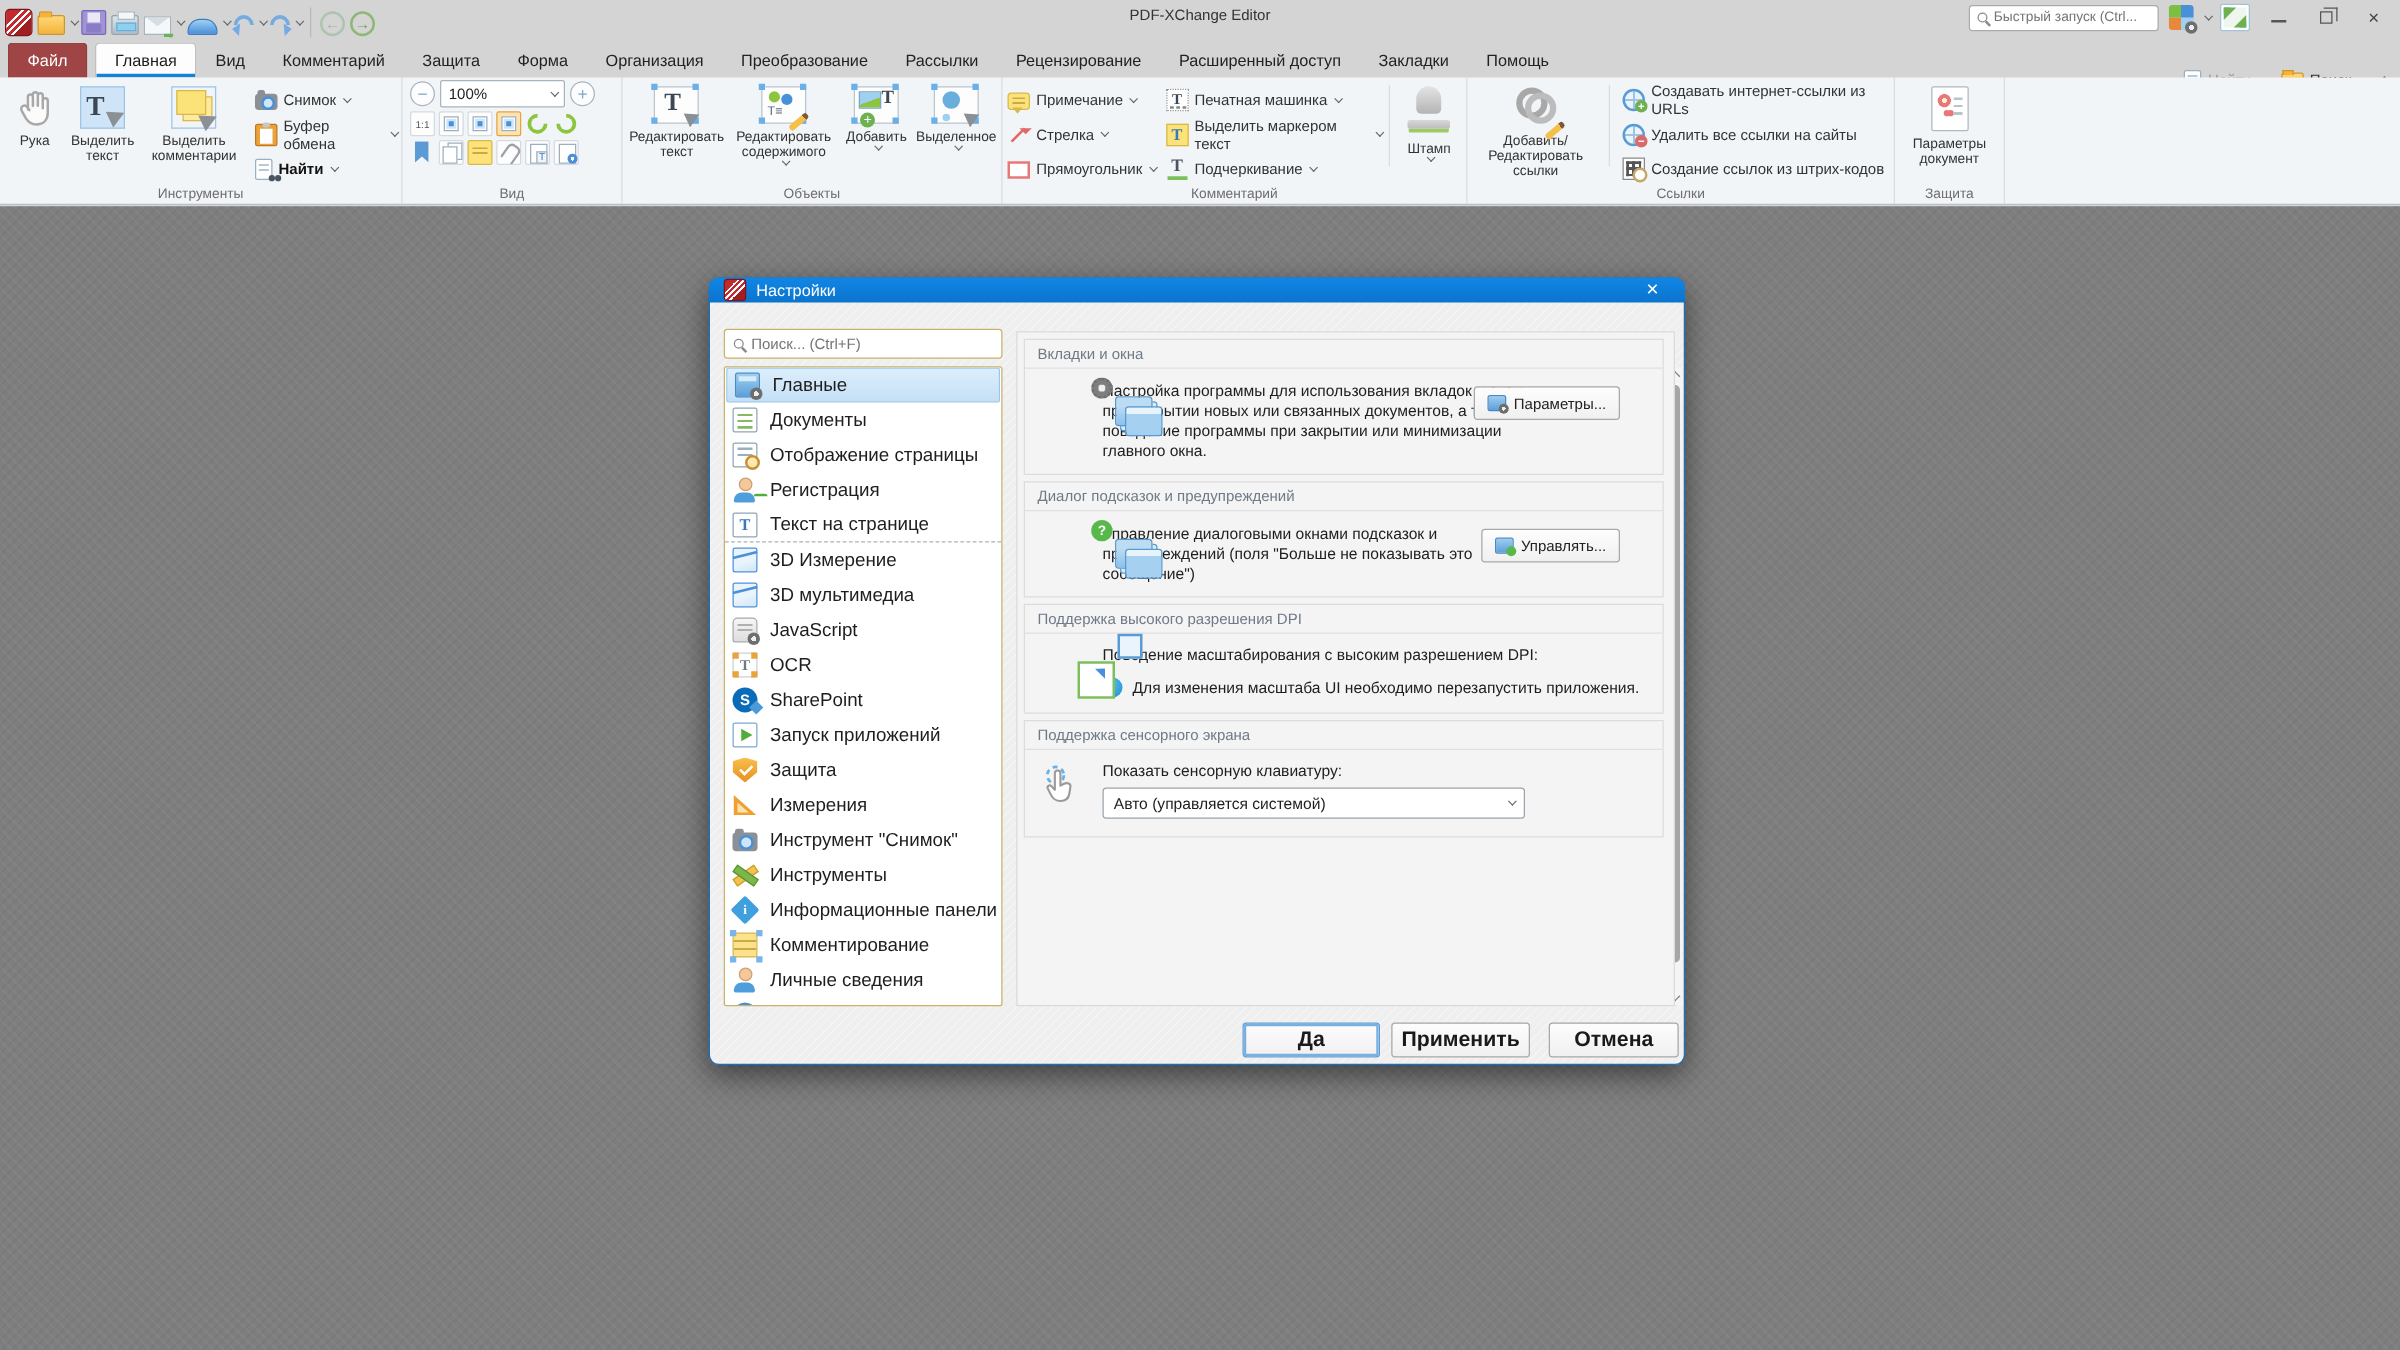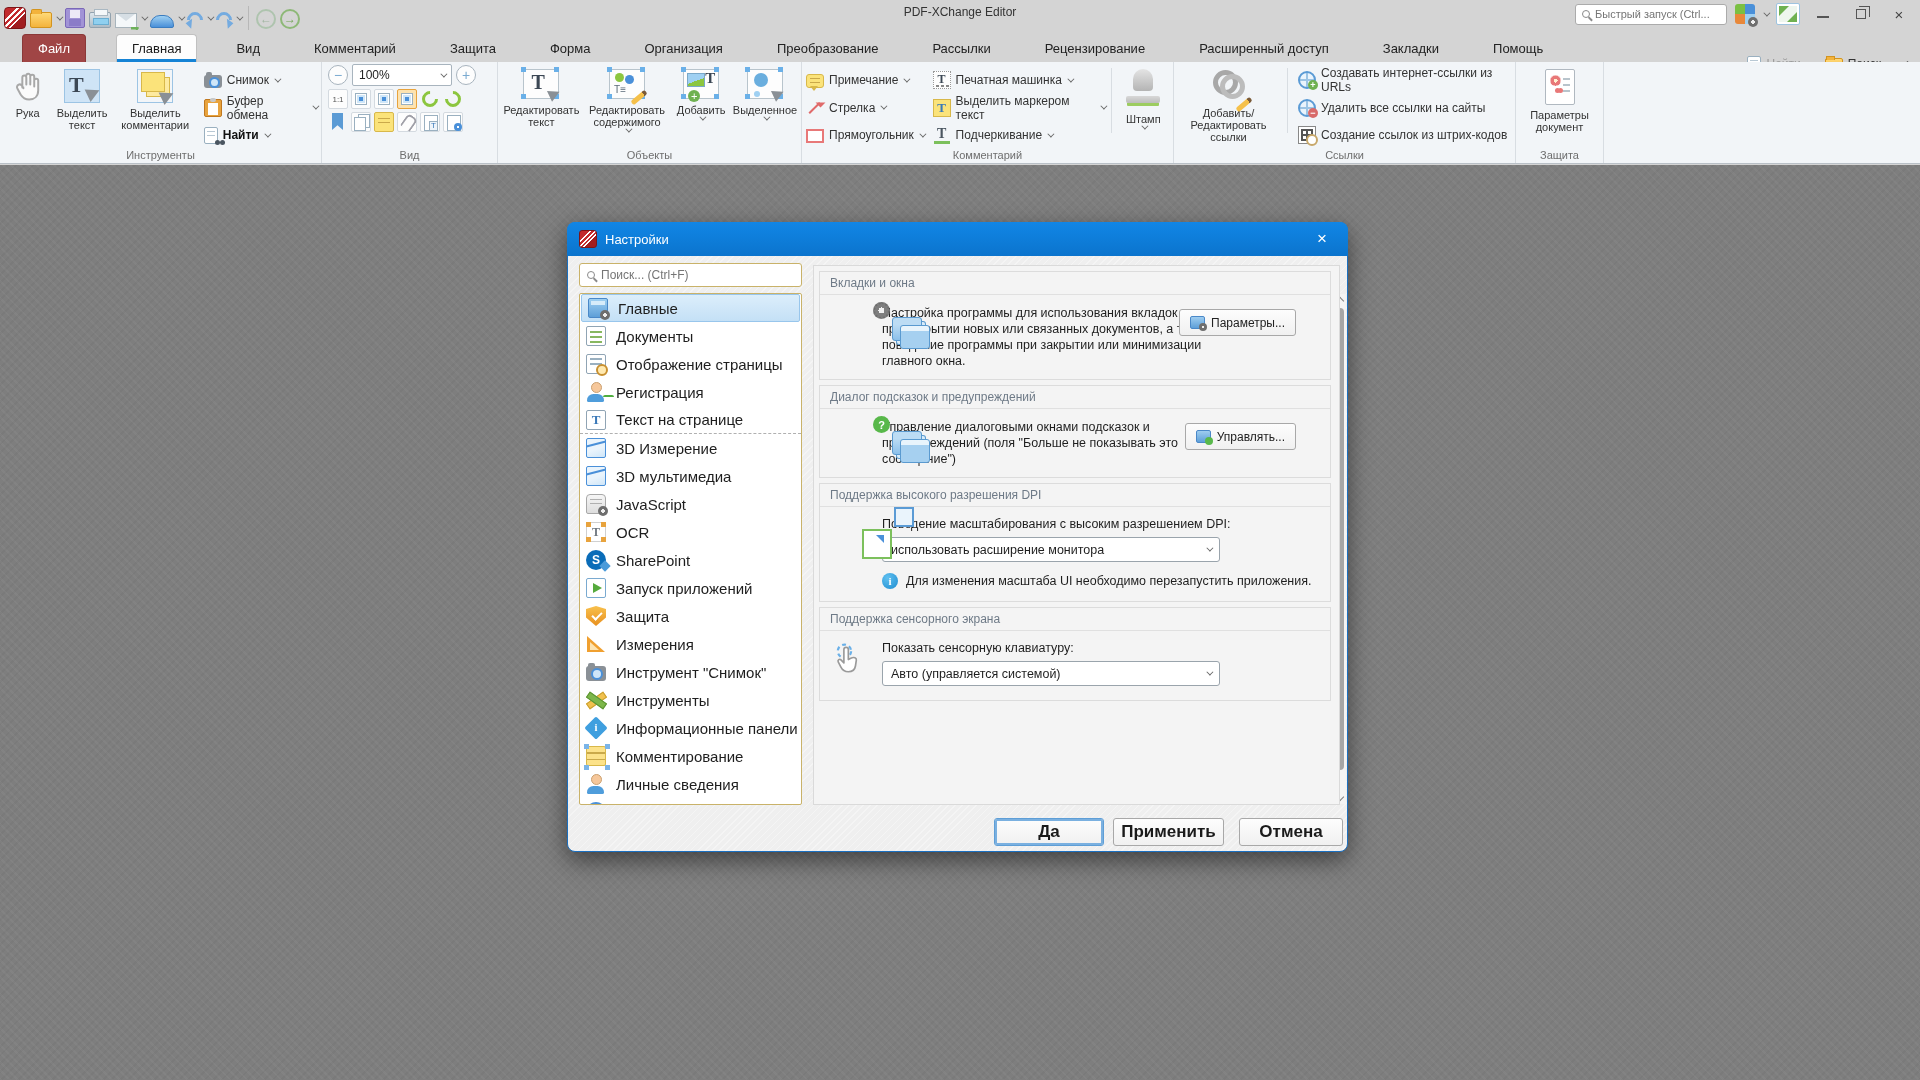--- a/index.html
+++ b/index.html
@@ -48,21 +48,21 @@
   .i-navl { border:2px solid #aec4ae; color:#a0b4a0; }
   .i-navr { border:2px solid #8db877; color:#6fa352; }
   .i-uiopts { width:20px; height:20px; border-radius:3px; background:linear-gradient(90deg,#7ac043 0 50%,#4a90d9 50%), linear-gradient(90deg,#e8883a 0 50%,#9fd0f2 50%); background-size:100% 50%; background-repeat:no-repeat; background-position:top,bottom; }
   .i-uiopts::after { content:""; position:absolute; right:-3px; bottom:-3px; width:10px; height:10px; border-radius:50%; background:radial-gradient(circle,#eee 0 2px,#6e6e6e 2px); }
   .i-fullscr { width:24px; height:22px; background:#eef6ee; border:1px solid #9ec4e0; border-radius:2px; box-shadow:inset 0 0 0 2px #fff; }
   .i-fullscr::before, .i-fullscr::after { content:""; position:absolute; width:0; height:0; border:5px solid transparent; }
   .i-fullscr::before { left:2px; top:2px; border-left-color:#6fb151; border-top-color:#6fb151; }
   .i-fullscr::after { right:2px; bottom:2px; border-right-color:#6fb151; border-bottom-color:#6fb151; }
 
   
-  .tabrow { position:absolute; left:0; top:34px; right:0; height:28px; background:#d4d4d4; display:flex; align-items:stretch; padding-left:22px;gap:24px; }
+  .tabrow { position:absolute; left:0; top:34px; right:0; height:28px; background:#d4d4d4; display:flex; align-items:stretch; padding-left:6px; }
   .tab { display:flex; align-items:center; padding:0 15px; font-size:13px; color:#222; border-radius:4px 4px 0 0; cursor:default; }
   .tab.file { background:#a04545; color:#fff; border:1px solid #8a3838; border-bottom:none; margin-right:6px; }
   .tab.active { background:#fdfdfd; color:#1a1a1a; box-shadow:inset 0 -3px 0 #1583d5; border:1px solid #c0c0c0; border-bottom:none; }
   .tabrow-right { margin-left:auto; display:flex; align-items:center; gap:14px; padding-right:10px; font-size:12px; }
   .tr-item { display:flex; align-items:center; gap:5px; }
   .tr-find { color:#9a9a9a; }
   .tr-search { color:#333; }
   .ri-finddoc { width:14px; height:17px; background:#fff; border:1px solid #9ab0c0; border-radius:2px; position:relative; }
   .ri-finddoc::before { content:""; position:absolute; left:2px; right:2px; top:3px; height:8px; background:repeating-linear-gradient(#b8c8d4 0 1.5px, transparent 1.5px 4px); }
   .ri-finddoc::after { content:""; position:absolute; right:-3px; bottom:-2px; width:5px; height:5px; border-radius:50%; background:#4a5560; box-shadow:5px 0 0 #4a5560; }
@@ -166,21 +166,21 @@
   .li-qr::after { content:""; position:absolute; right:-3px; bottom:-3px; width:8px; height:8px; border:2px solid #c8a86a; border-radius:50%; background:#fff; }
   .bi-cert { width:30px; height:36px; background:#fff; border:1px solid #b0b8c0; border-radius:2px; margin:0 3px; }
   .bi-cert::before { content:""; position:absolute; left:4px; top:5px; width:11px; height:11px; border-radius:50%; background:radial-gradient(circle,#fff0d0 0 2px,#e87878 2px 5px,#f4b4b4 5px); box-shadow:2px 10px 0 -3px #e87878, 5px 10px 0 -3px #e87878; }
   .bi-cert::after { content:""; position:absolute; right:4px; top:8px; width:7px; height:14px; background:repeating-linear-gradient(#b8c4cc 0 2px, transparent 2px 6px); }
 
   
   .canvas { position:absolute; left:0; top:165px; right:0; bottom:0; background:#7e7e7e; background-image:repeating-linear-gradient(45deg, rgba(255,255,255,.035) 0 2px, transparent 2px 6px), repeating-linear-gradient(-45deg, rgba(0,0,0,.03) 0 2px, transparent 2px 6px); }
 
   
   .dialog { position:absolute; left:567px; top:57px; width:781px; height:630px; background:#efefef; background-image:repeating-linear-gradient(135deg, rgba(255,255,255,.35) 0 1px, transparent 1px 5px); border:1px solid #1a6fc0; border-radius:8px; box-shadow:0 8px 24px rgba(0,0,0,.5); }
-  .dlg-title { position:absolute; left:-1px; right:-1px; top:-1px; height:34px; background:linear-gradient(#1186e6,#0b74cd); border-radius:8px 8px 0 0; display:flex; align-items:center; padding:0 12px; gap:8px;justify-content:flex-end; }
+  .dlg-title { position:absolute; left:-1px; right:-1px; top:-1px; height:20px; background:linear-gradient(#1186e6,#0b74cd); border-radius:8px 8px 0 0; display:flex; align-items:center; padding:0 12px; gap:8px;justify-content:flex-end; }
   .dlg-title-text { color:#fff; font-size:13px; }
   .dlg-logo { width:18px; height:18px; border-radius:3px; border:1px solid #7d1518; background:linear-gradient(135deg,#c22a2e 0 30%,#fff 30% 37%,#c22a2e 37% 44%,#fff 44% 51%,#c22a2e 51% 58%,#fff 58% 65%,#a01d20 65%); }
   .dlg-close { margin-left:auto; color:#fff; font-size:17px; width:28px; text-align:center; }
   .dlg-search { position:absolute; left:11px; top:40px; width:223px; height:24px; background:#fff; border:1px solid #c9b269; border-radius:3px; display:flex; align-items:center; gap:6px; padding:0 7px; }
   .dlg-search input { border:none; outline:none; flex:1; font-size:12px; color:#666; background:transparent; font-family:"Liberation Sans",sans-serif; }
   .dlg-list { position:absolute; left:11px; top:70px; width:223px; height:512px; background:#fff; border:1px solid #c9b269; border-radius:2px; overflow:hidden; }
   .sb-item { display:flex; align-items:center; height:28px; padding-left:6px; }
   .sb-item.selected { background:linear-gradient(#dceefb,#c4e0f6); border:1px solid #98c6ec; border-radius:2px; margin:0 1px; }
   .sb-item.divider-after { border-bottom:1px dashed #b0b0b0; }
   .sb-label { font-size:15px; color:#1e1e1e; margin-left:10px; white-space:nowrap; }
@@ -689,24 +689,20 @@
               <span>Управлять...</span>
             </div>
           </div>
         </div>
 
         <div class="section">
           <div class="sec-title">Поддержка высокого разрешения DPI</div>
           <div class="sec-body" style="padding-bottom:12px;">
             <span class="sec-icon di-dpi"><span class="arr"></span><span class="arr arr2"></span></span>
             <div class="field-label">Поведение масштабирования с высоким разрешением DPI:</div>
-            <div class="selectbox">
-              <span>использовать расширение монитора</span>
-              <span class="chev"></span>
-            </div>
             <div class="info-row">
               <span class="i-info">i</span>
               <span>Для изменения масштаба UI необходимо перезапустить приложения.</span>
             </div>
           </div>
         </div>
 
         <div class="section">
           <div class="sec-title">Поддержка сенсорного экрана</div>
           <div class="sec-body" style="padding-bottom:14px;">

